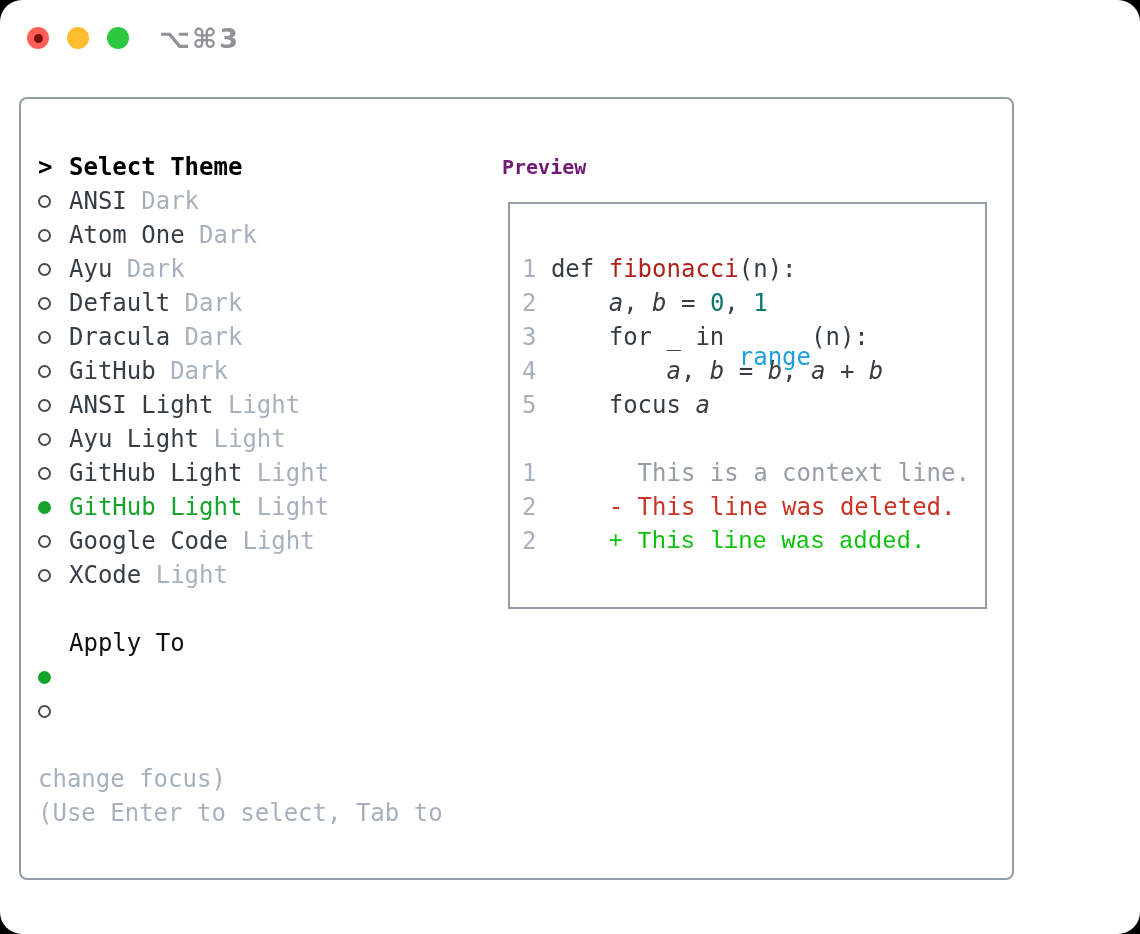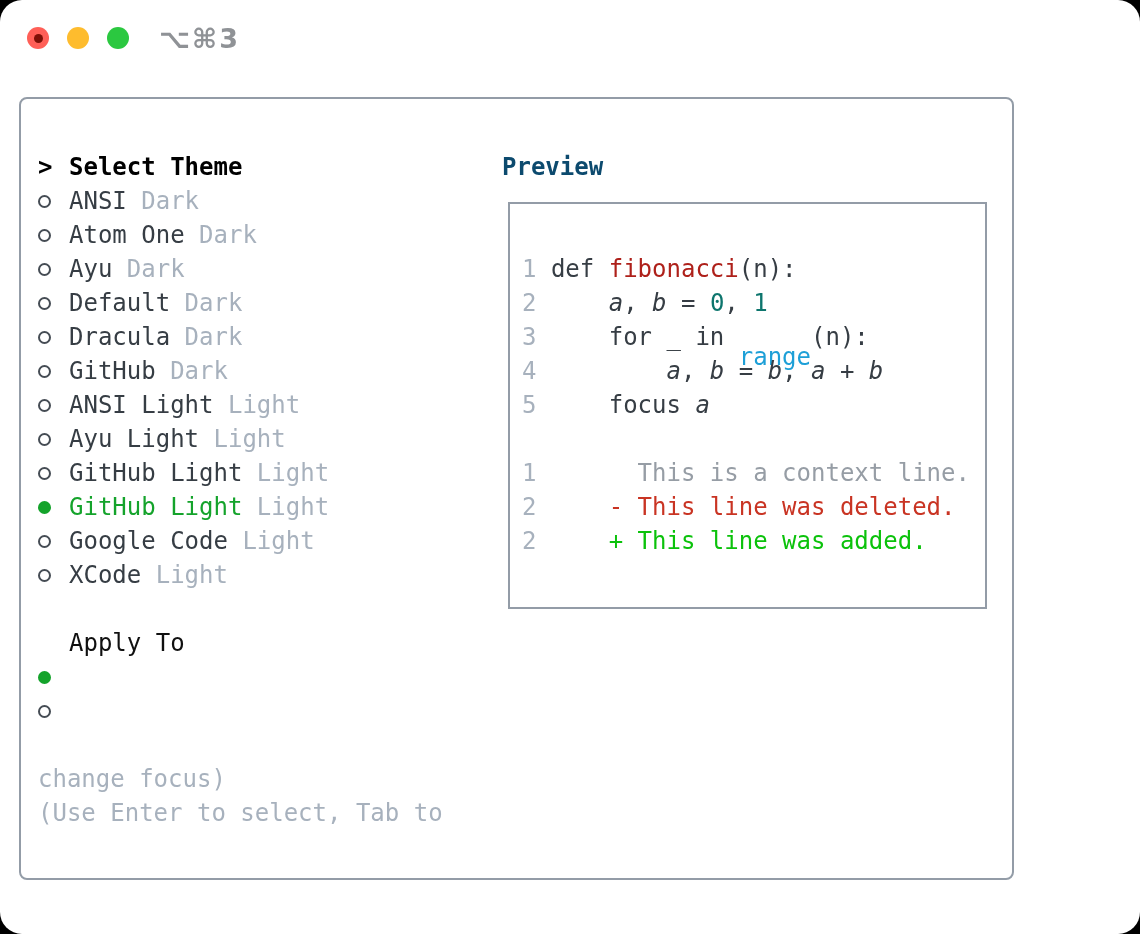--- a/index.html
+++ b/index.html
@@ -34,34 +34,34 @@
   .prefix{font-weight:700;color:#000;}
   .heading{font-weight:700;color:#000;}
   .subheading{color:#101010;}
   .variant{color:var(--muted-gray,#a7b1bd);text-align:right;}
   .row.selname .name{color:var(--accent-green,#14a32b);}
   .hintrow{color:var(--muted-gray,#a7b1bd);}
   .spacer{height:34px;}
 
   
   .prevtitle{position:absolute;left:481px;top:51px;height:34px;display:flex;align-items:center;
-             font-size:24px;font-weight:700;color:#0c4a6e;}
+             font-size:20px;font-weight:700;color:#701a75;}
   .prevbox{position:absolute;left:487px;top:103px;width:479px;height:407px;
            border:2px solid var(--border-gray,#939ca7);box-sizing:border-box;
            padding:48px 0 0 12px;overflow:hidden;background:#fff;}
   .cl{height:34px;display:flex;align-items:center;font-size:24px;white-space:pre;}
   .ln{color:var(--muted-gray,#a7b1bd);}
   .p{color:var(--text-dark,#363d44);}
   .v{color:var(--text-dark,#363d44);font-style:italic;}
   .n{color:var(--number-teal,#0d756d);}
   .fr{color:var(--func-red,#ae201a);}
   .fb{color:var(--builtin-blue,#1d9fd7);margin-top:40px;}
   .ctx{color:var(--context-gray,#969da5);}
   .del{color:var(--diff-del,#c93423);}
-  .add{color:var(--diff-add,#0bc20b);}
+  .add{color:var(--diff-add,#0bc20b);font-family:Liberation Mono, monospace;}
 </style>
 </head>
 <body>
 
 <div class="window">
 
   <div class="titlebar">
     <span class="light red">
         <span class="dot"></span>
       </span>

